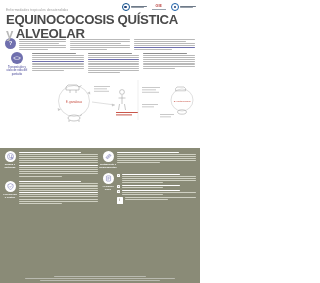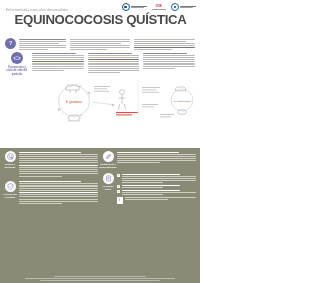--- a/index.html
+++ b/index.html
@@ -24,21 +24,21 @@
   .logo-txt{display:flex;flex-direction:column;gap:.5px;}
   .logo-txt span{display:block;height:1px;background:#6e7a88;border-radius:1px;}
   .logo-txt span:nth-child(1){width:16px;}
   .logo-txt span:nth-child(2){width:13px;background:#97a0ab;}
   .logo-oie{display:flex;flex-direction:column;align-items:center;gap:.6px;}
   .logo-oie b{font-size:3.4px;color:#b5312e;letter-spacing:.2px;line-height:1;font-weight:700;}
   .logo-oie span{display:block;width:14px;height:1px;background:#9aa3ae;}
 
   .kicker{font-size:3.3px;color:#9a9a9a;letter-spacing:.15px;margin:6px 0 1px 1px;line-height:1;}
   .title{font-size:13.2px;font-weight:700;color:#4a4a4a;letter-spacing:-.35px;
-    line-height:1.02;margin:0 0 0 1px;text-align:center;}
+    line-height:1.02;margin:0 0 0 1px;}
   .title .l2{display:block;}
   .title .conj{color:#b9b9b9;font-weight:700;}
 
   
   .intro{display:flex;gap:4px;padding:2px 5px 0 5px;box-sizing:border-box;}
   .intro-col{flex:1;display:flex;gap:2.5px;}
   .badge{flex:0 0 auto;border-radius:50%;display:flex;align-items:center;justify-content:center;}
   .badge svg{display:block;}
   .b-ask{width:11px;height:11px;background:#6f6fae;}
   .lines{flex:1;display:flex;flex-direction:column;gap:1.1px;padding-top:.5px;}
@@ -122,20 +122,24 @@
         <span class="logo-txt">
             <span></span>
             <span></span>
           </span>
       </div>
     </div>
 
     <div class="kicker">Enfermedades tropicales desatendidas</div>
     <h1 class="title">
       <span>EQUINOCOCOSIS QUÍSTICA</span>
+      <span class="l2">
+        <span class="conj">y</span>
+        <span>ALVEOLAR</span>
+      </span>
     </h1>
   </div>
 
   <div class="intro">
 
     <div class="intro-col">
       <span class="badge b-ask">
         <svg width="7" height="7" viewBox="0 0 10 10">
             <text x="5" y="7.6" font-size="7.5" font-family="Liberation Sans, sans-serif" font-weight="700" fill="#ffffff" text-anchor="middle">?</text>
           </svg>

